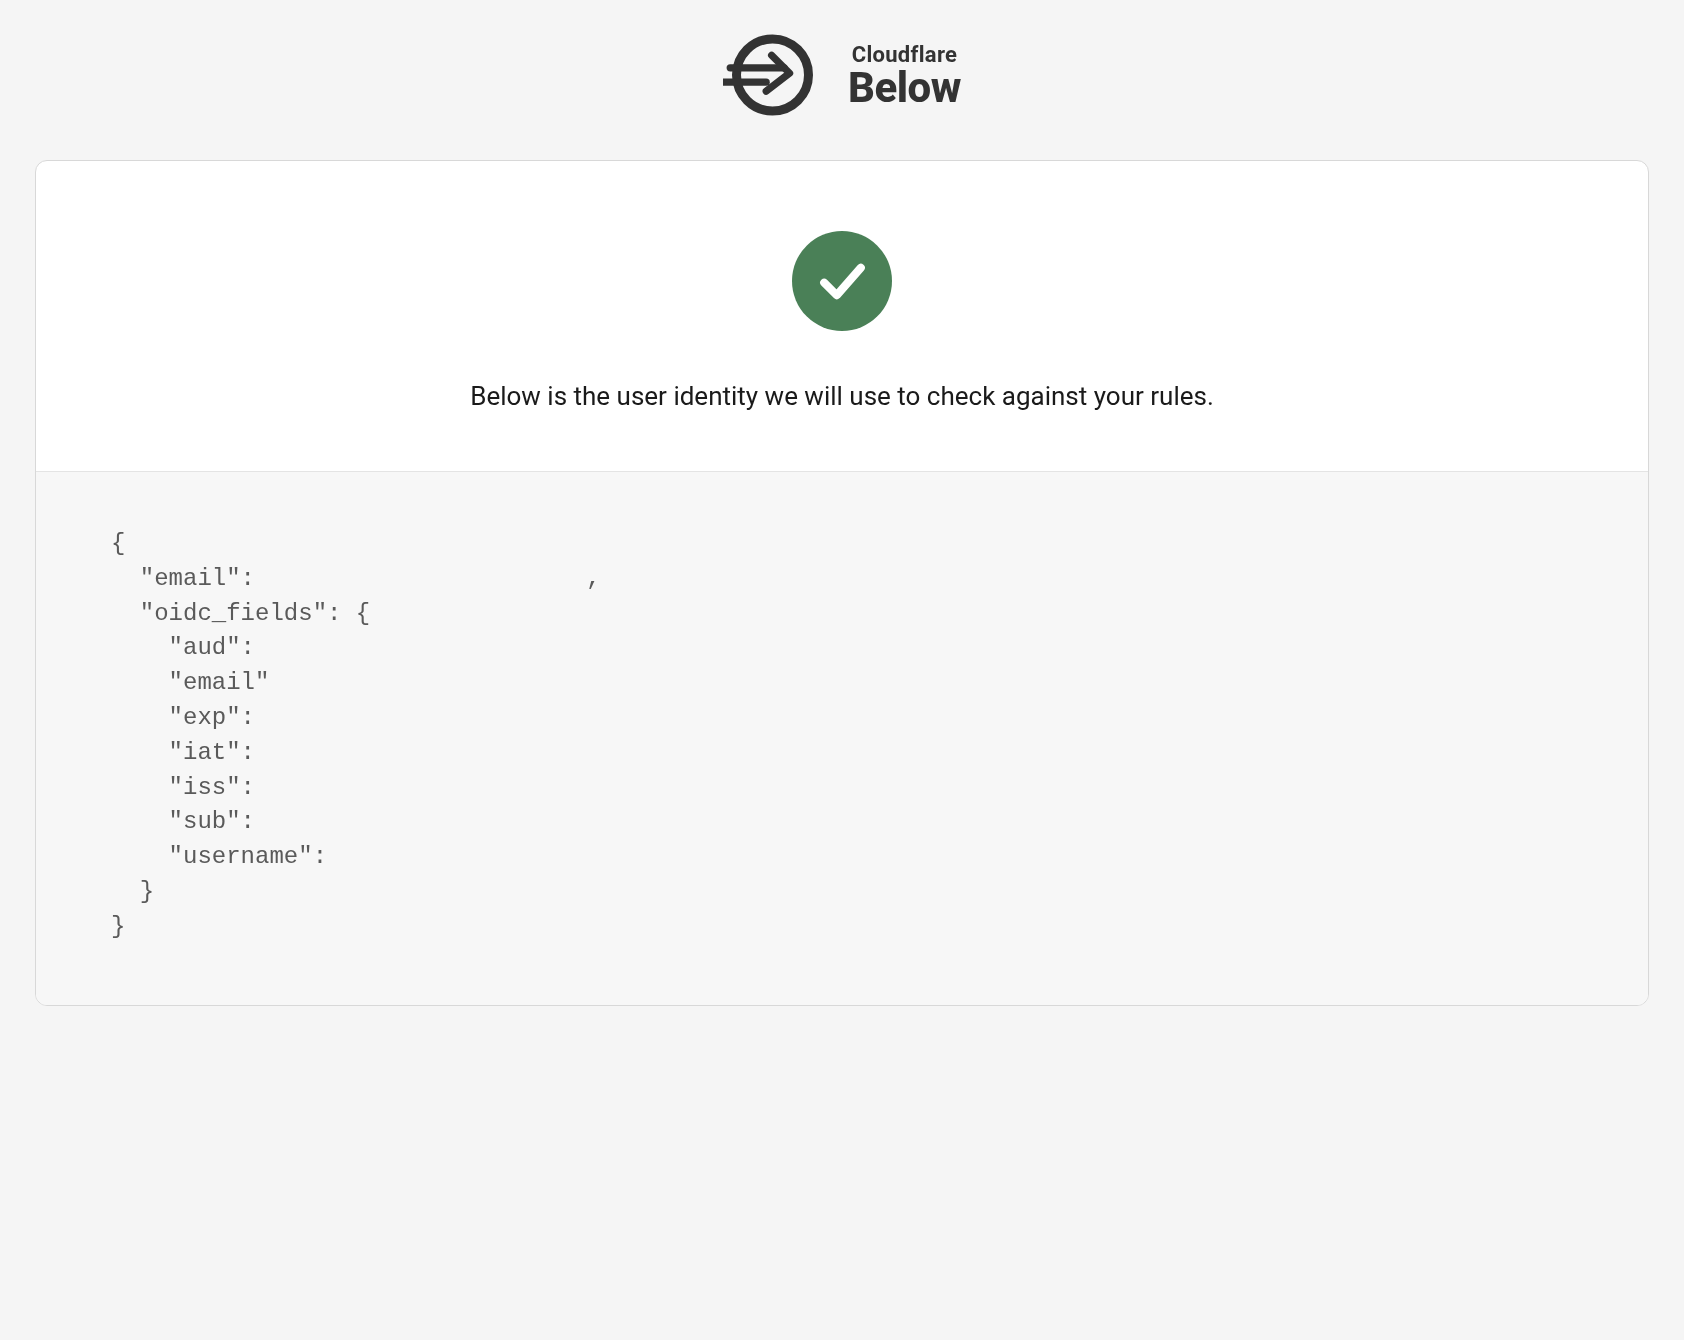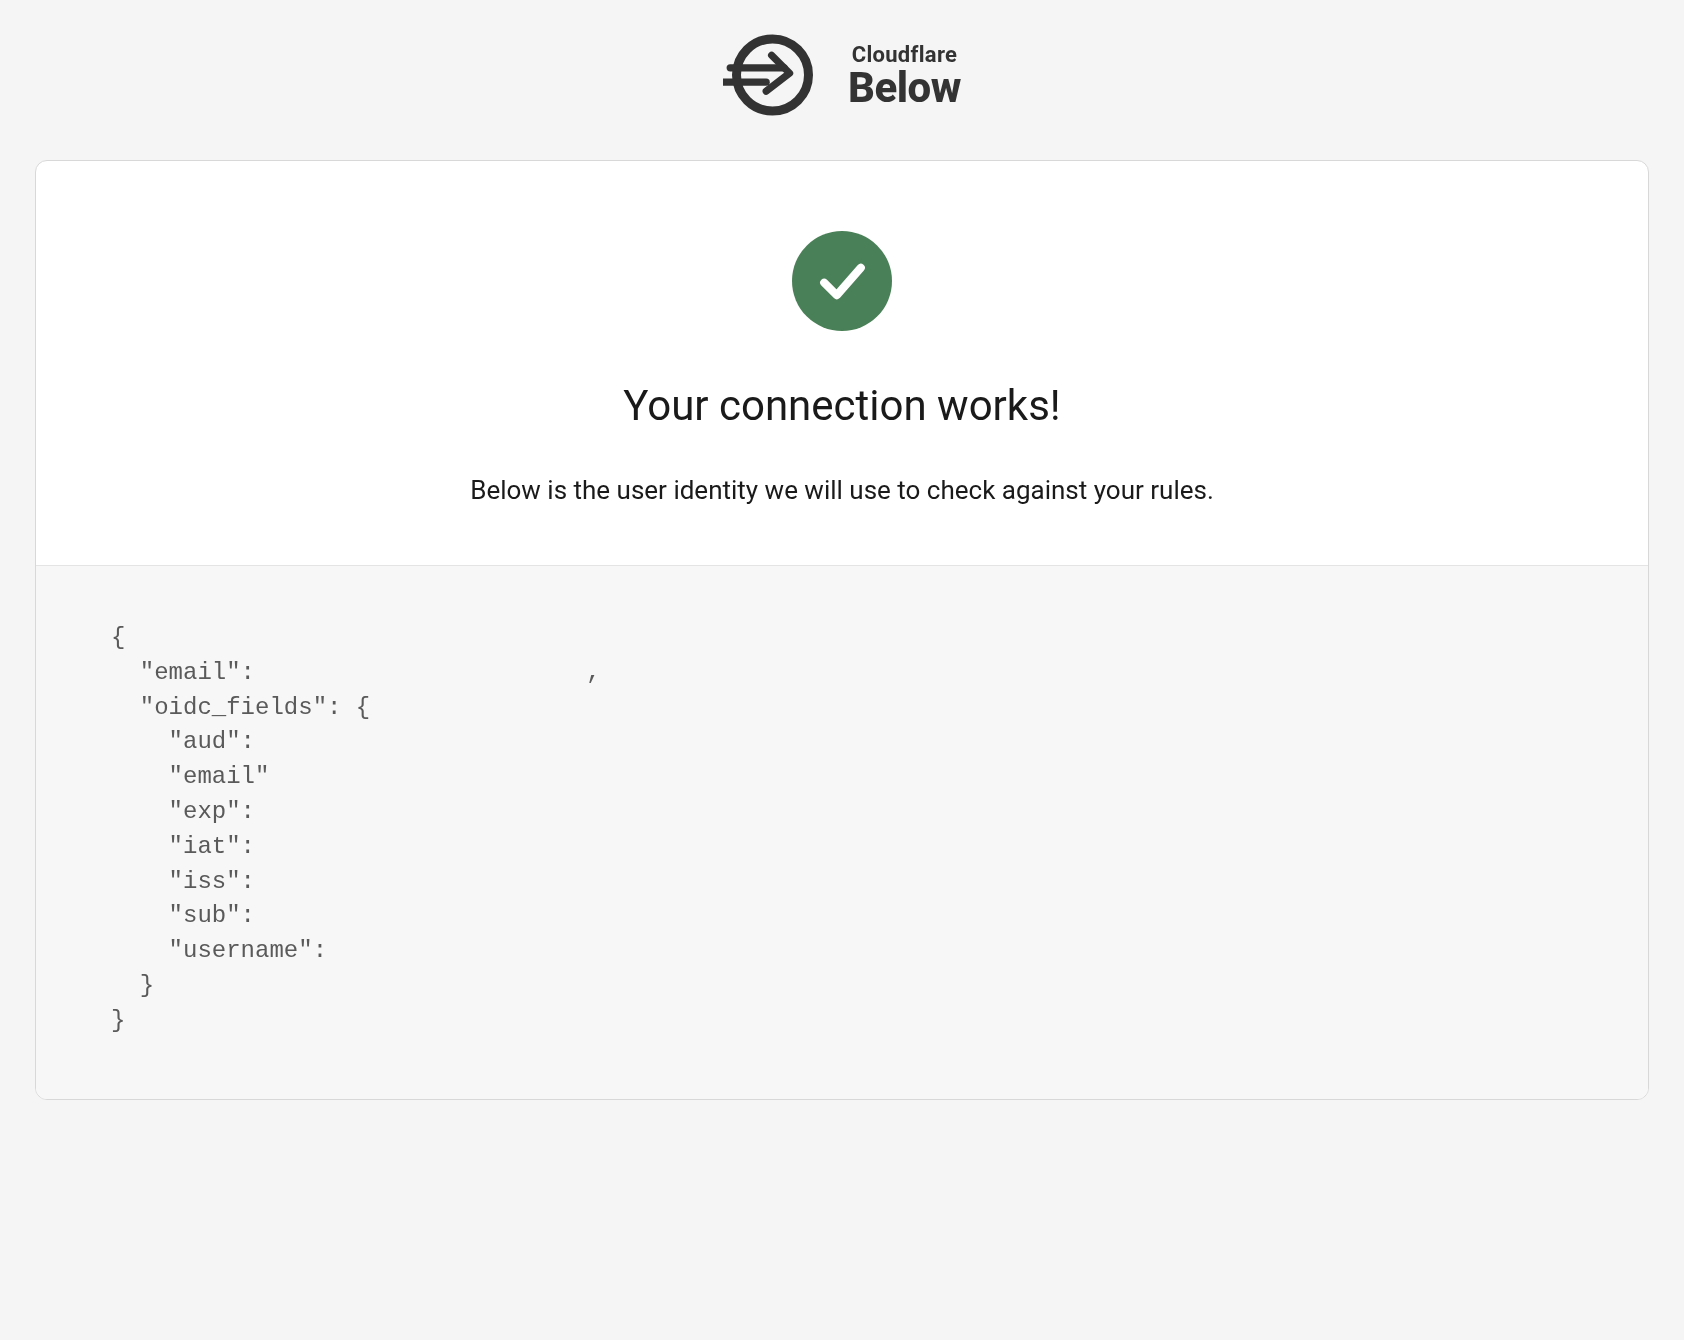--- a/index.html
+++ b/index.html
@@ -125,21 +125,20 @@
     </div>
   </div>
 
   <div class="card">
     <div class="card-top">
       <div class="check-circle">
         <svg viewBox="0 0 24 24" fill="none" xmlns="http://www.w3.org/2000/svg">
           <path d="M4 12.5L9.5 18L20 6" stroke="#ffffff" stroke-width="3.5" stroke-linecap="round" stroke-linejoin="round"></path>
         </svg>
       </div>
-      <h1 class="title">Your connection works!</h1>
       <p class="subtitle">Below is the user identity we will use to check against your rules.</p>
     </div>
     <div class="card-bottom">
       <pre class="code-block">{
   "email":                       ,
   "oidc_fields": {
     "aud":
     "email"
     "exp":
     "iat":

